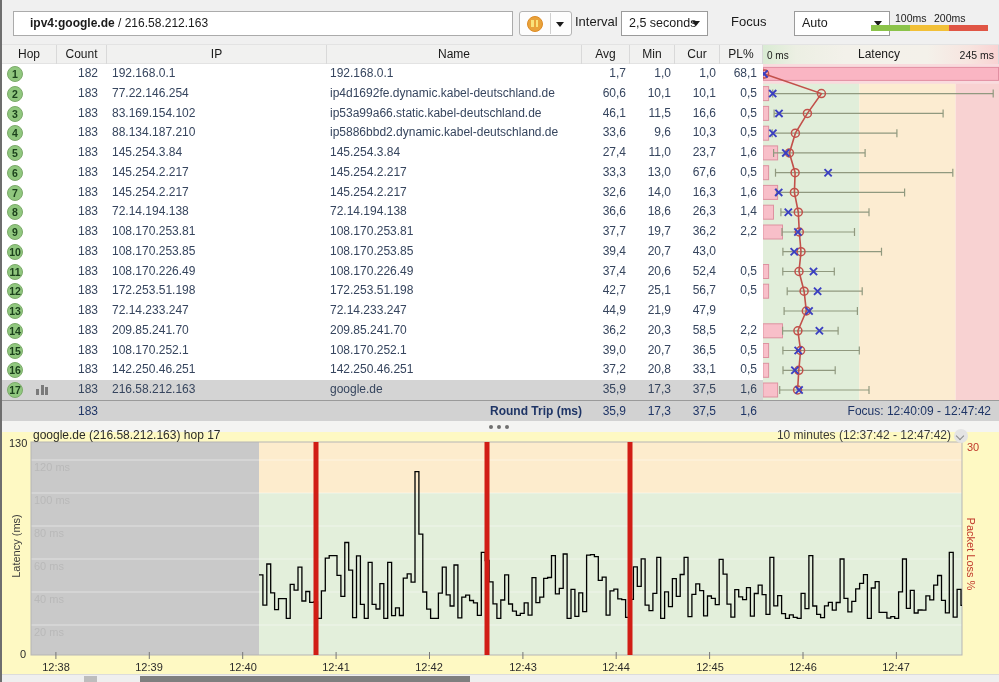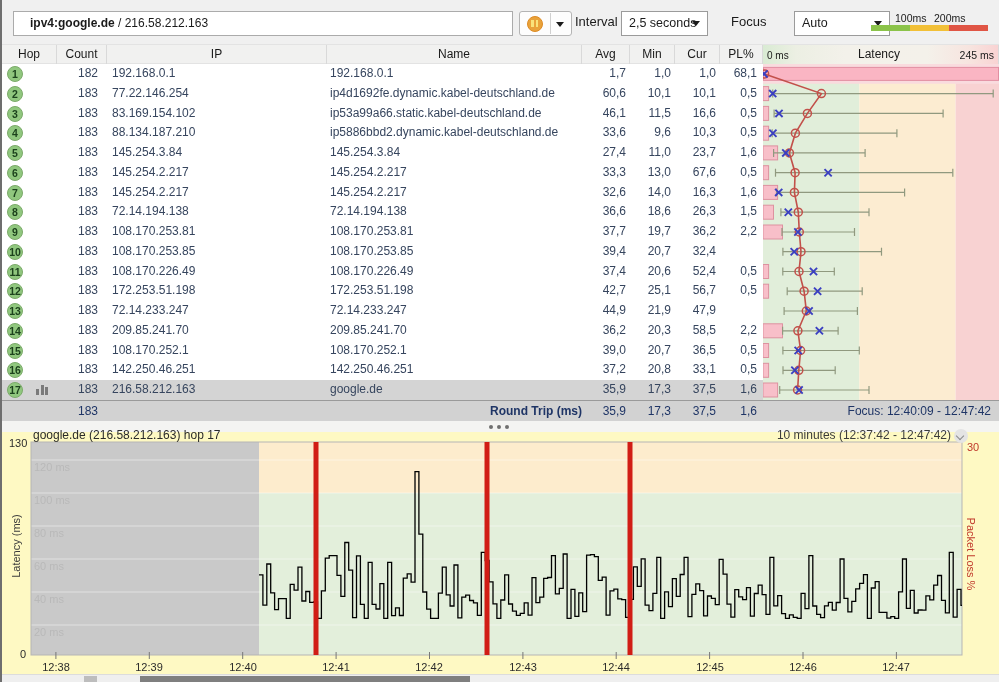--- a/index.html
+++ b/index.html
@@ -245,21 +245,21 @@
 <div class="trow">
   <div class="c-hop">
           <span class="hopc">8</span>
         </div>
   <div class="c-count">183</div>
   <div class="c-ip">72.14.194.138</div>
   <div class="c-name">72.14.194.138</div>
   <div class="c-avg">36,6</div>
   <div class="c-min">18,6</div>
   <div class="c-cur">26,3</div>
-  <div class="c-pl">1,5</div>
+  <div class="c-pl">1,4</div>
 </div>
 <div class="trow">
   <div class="c-hop">
           <span class="hopc">9</span>
         </div>
   <div class="c-count">183</div>
   <div class="c-ip">108.170.253.81</div>
   <div class="c-name">108.170.253.81</div>
   <div class="c-avg">37,7</div>
   <div class="c-min">19,7</div>
@@ -268,21 +268,21 @@
 </div>
 <div class="trow">
   <div class="c-hop">
           <span class="hopc">10</span>
         </div>
   <div class="c-count">183</div>
   <div class="c-ip">108.170.253.85</div>
   <div class="c-name">108.170.253.85</div>
   <div class="c-avg">39,4</div>
   <div class="c-min">20,7</div>
-  <div class="c-cur">32,4</div>
+  <div class="c-cur">43,0</div>
   <div class="c-pl"></div>
 </div>
 <div class="trow">
   <div class="c-hop">
           <span class="hopc">11</span>
         </div>
   <div class="c-count">183</div>
   <div class="c-ip">108.170.226.49</div>
   <div class="c-name">108.170.226.49</div>
   <div class="c-avg">37,4</div>

